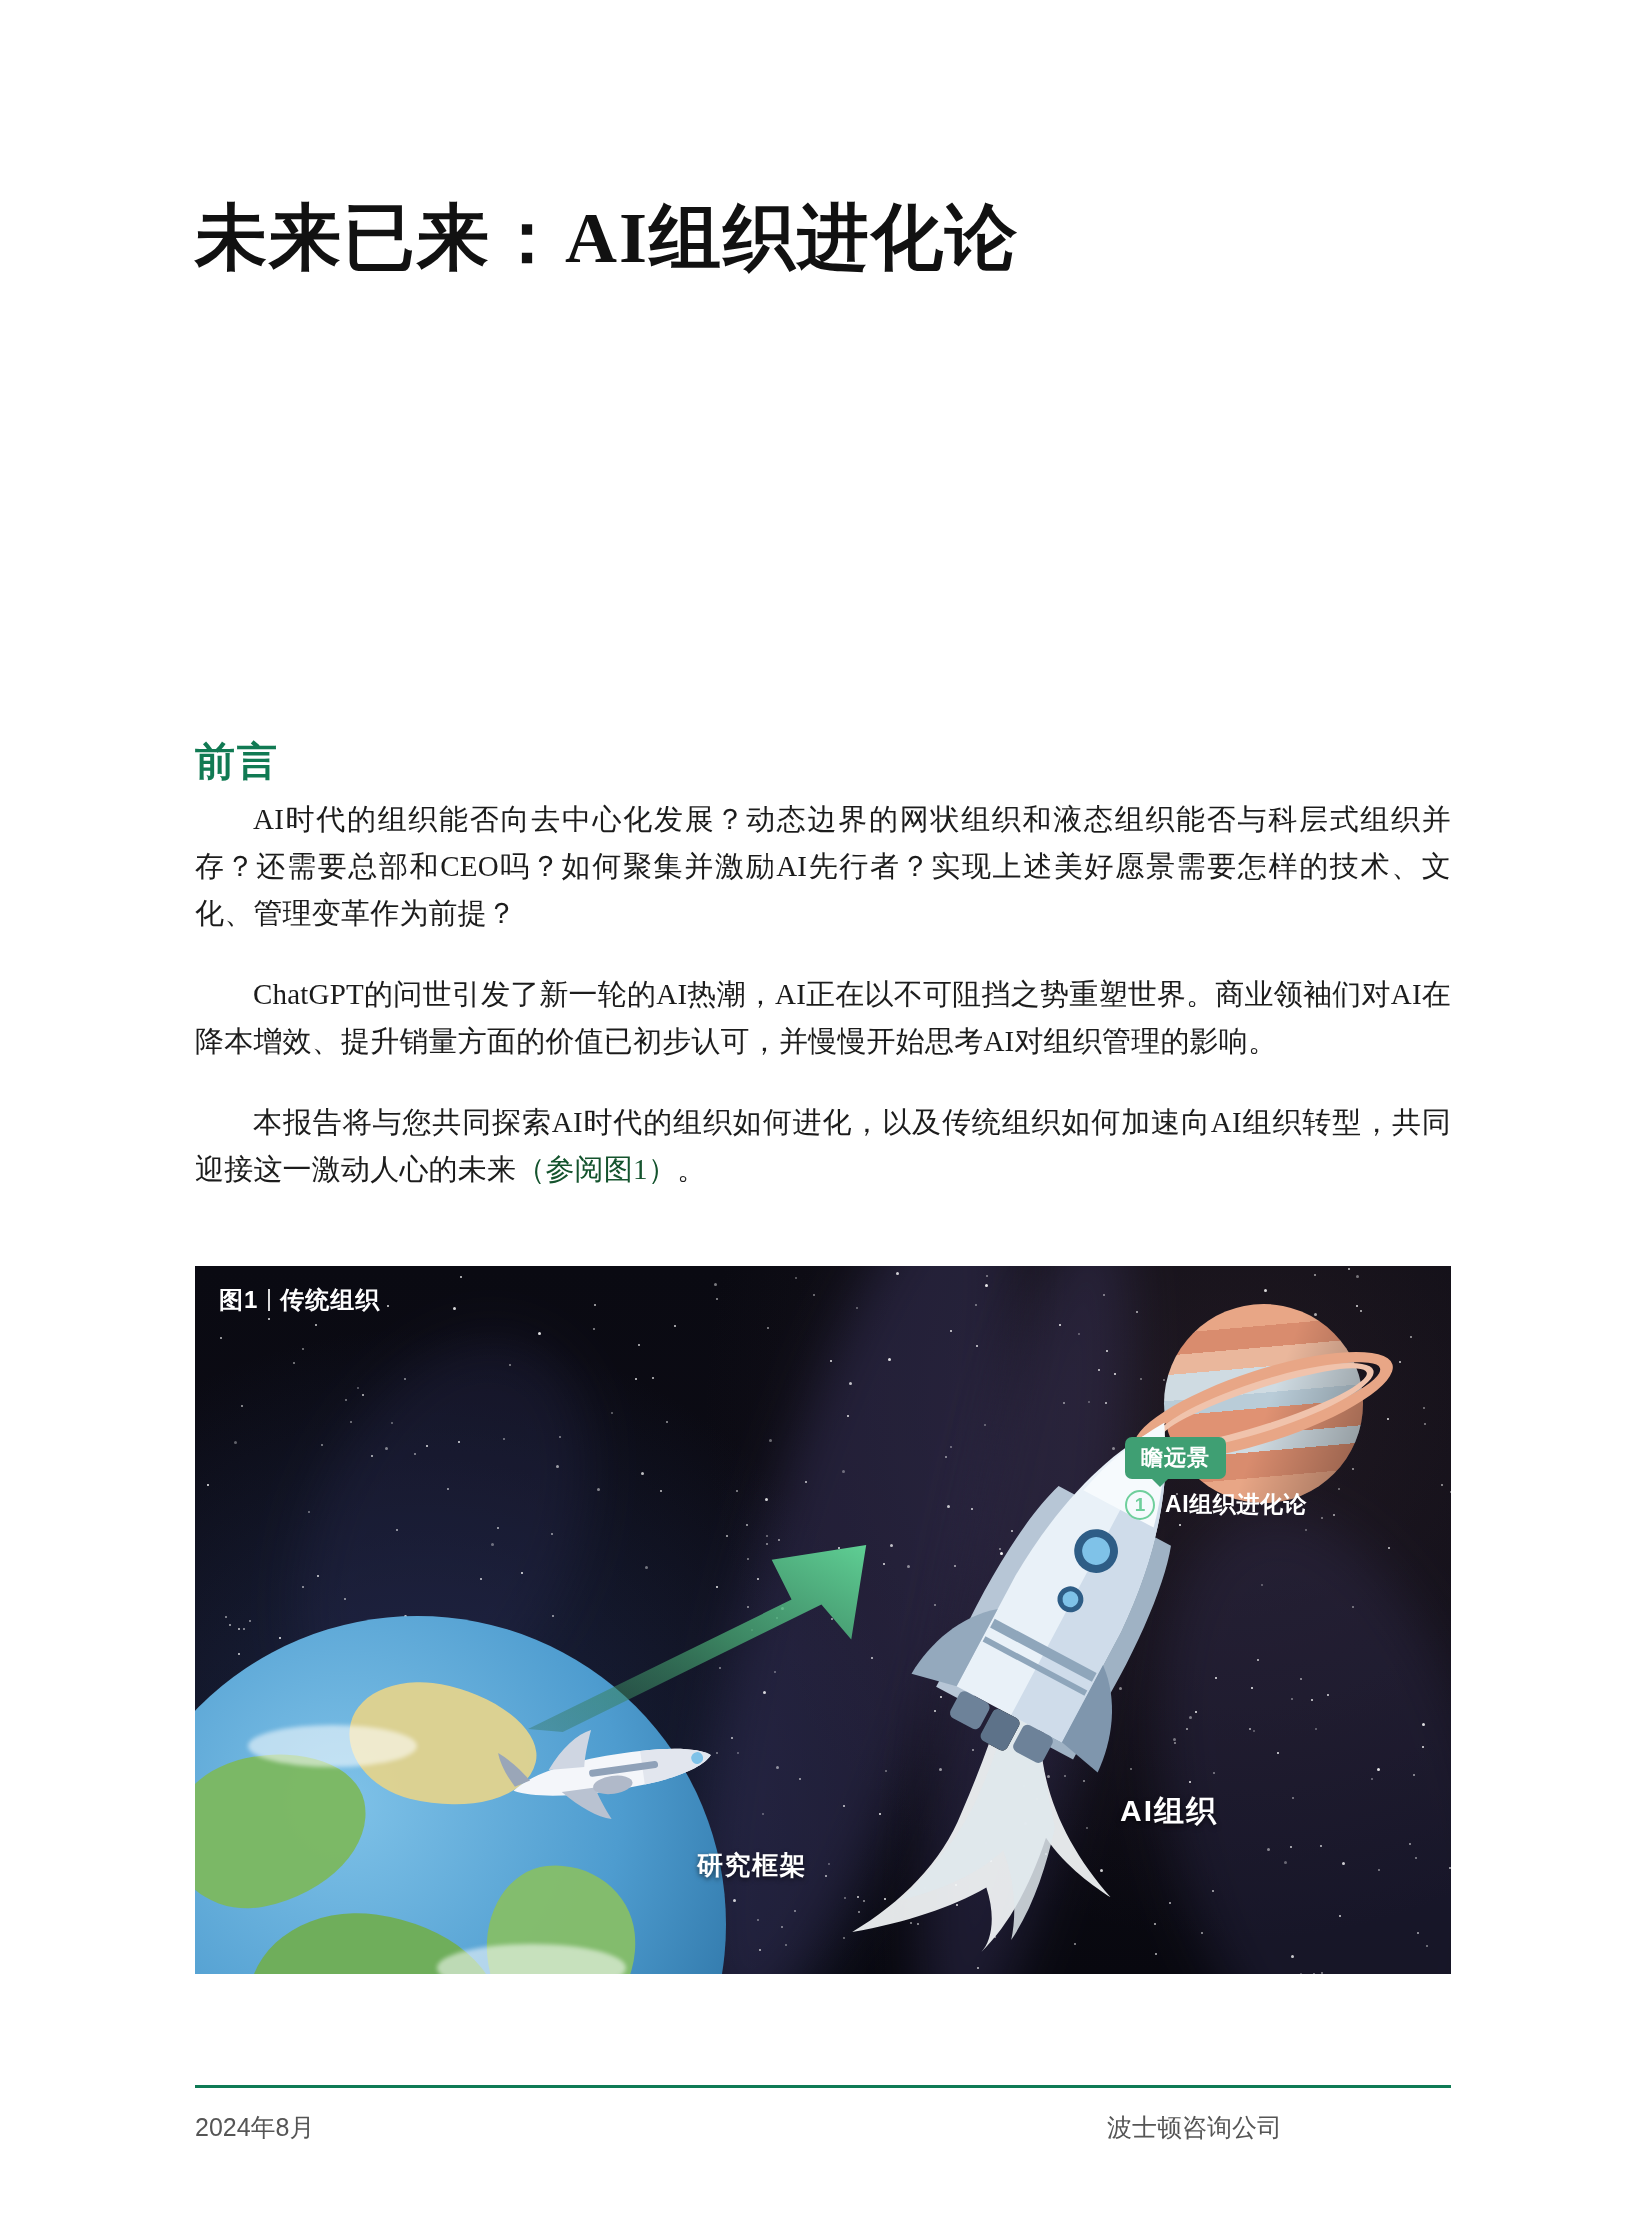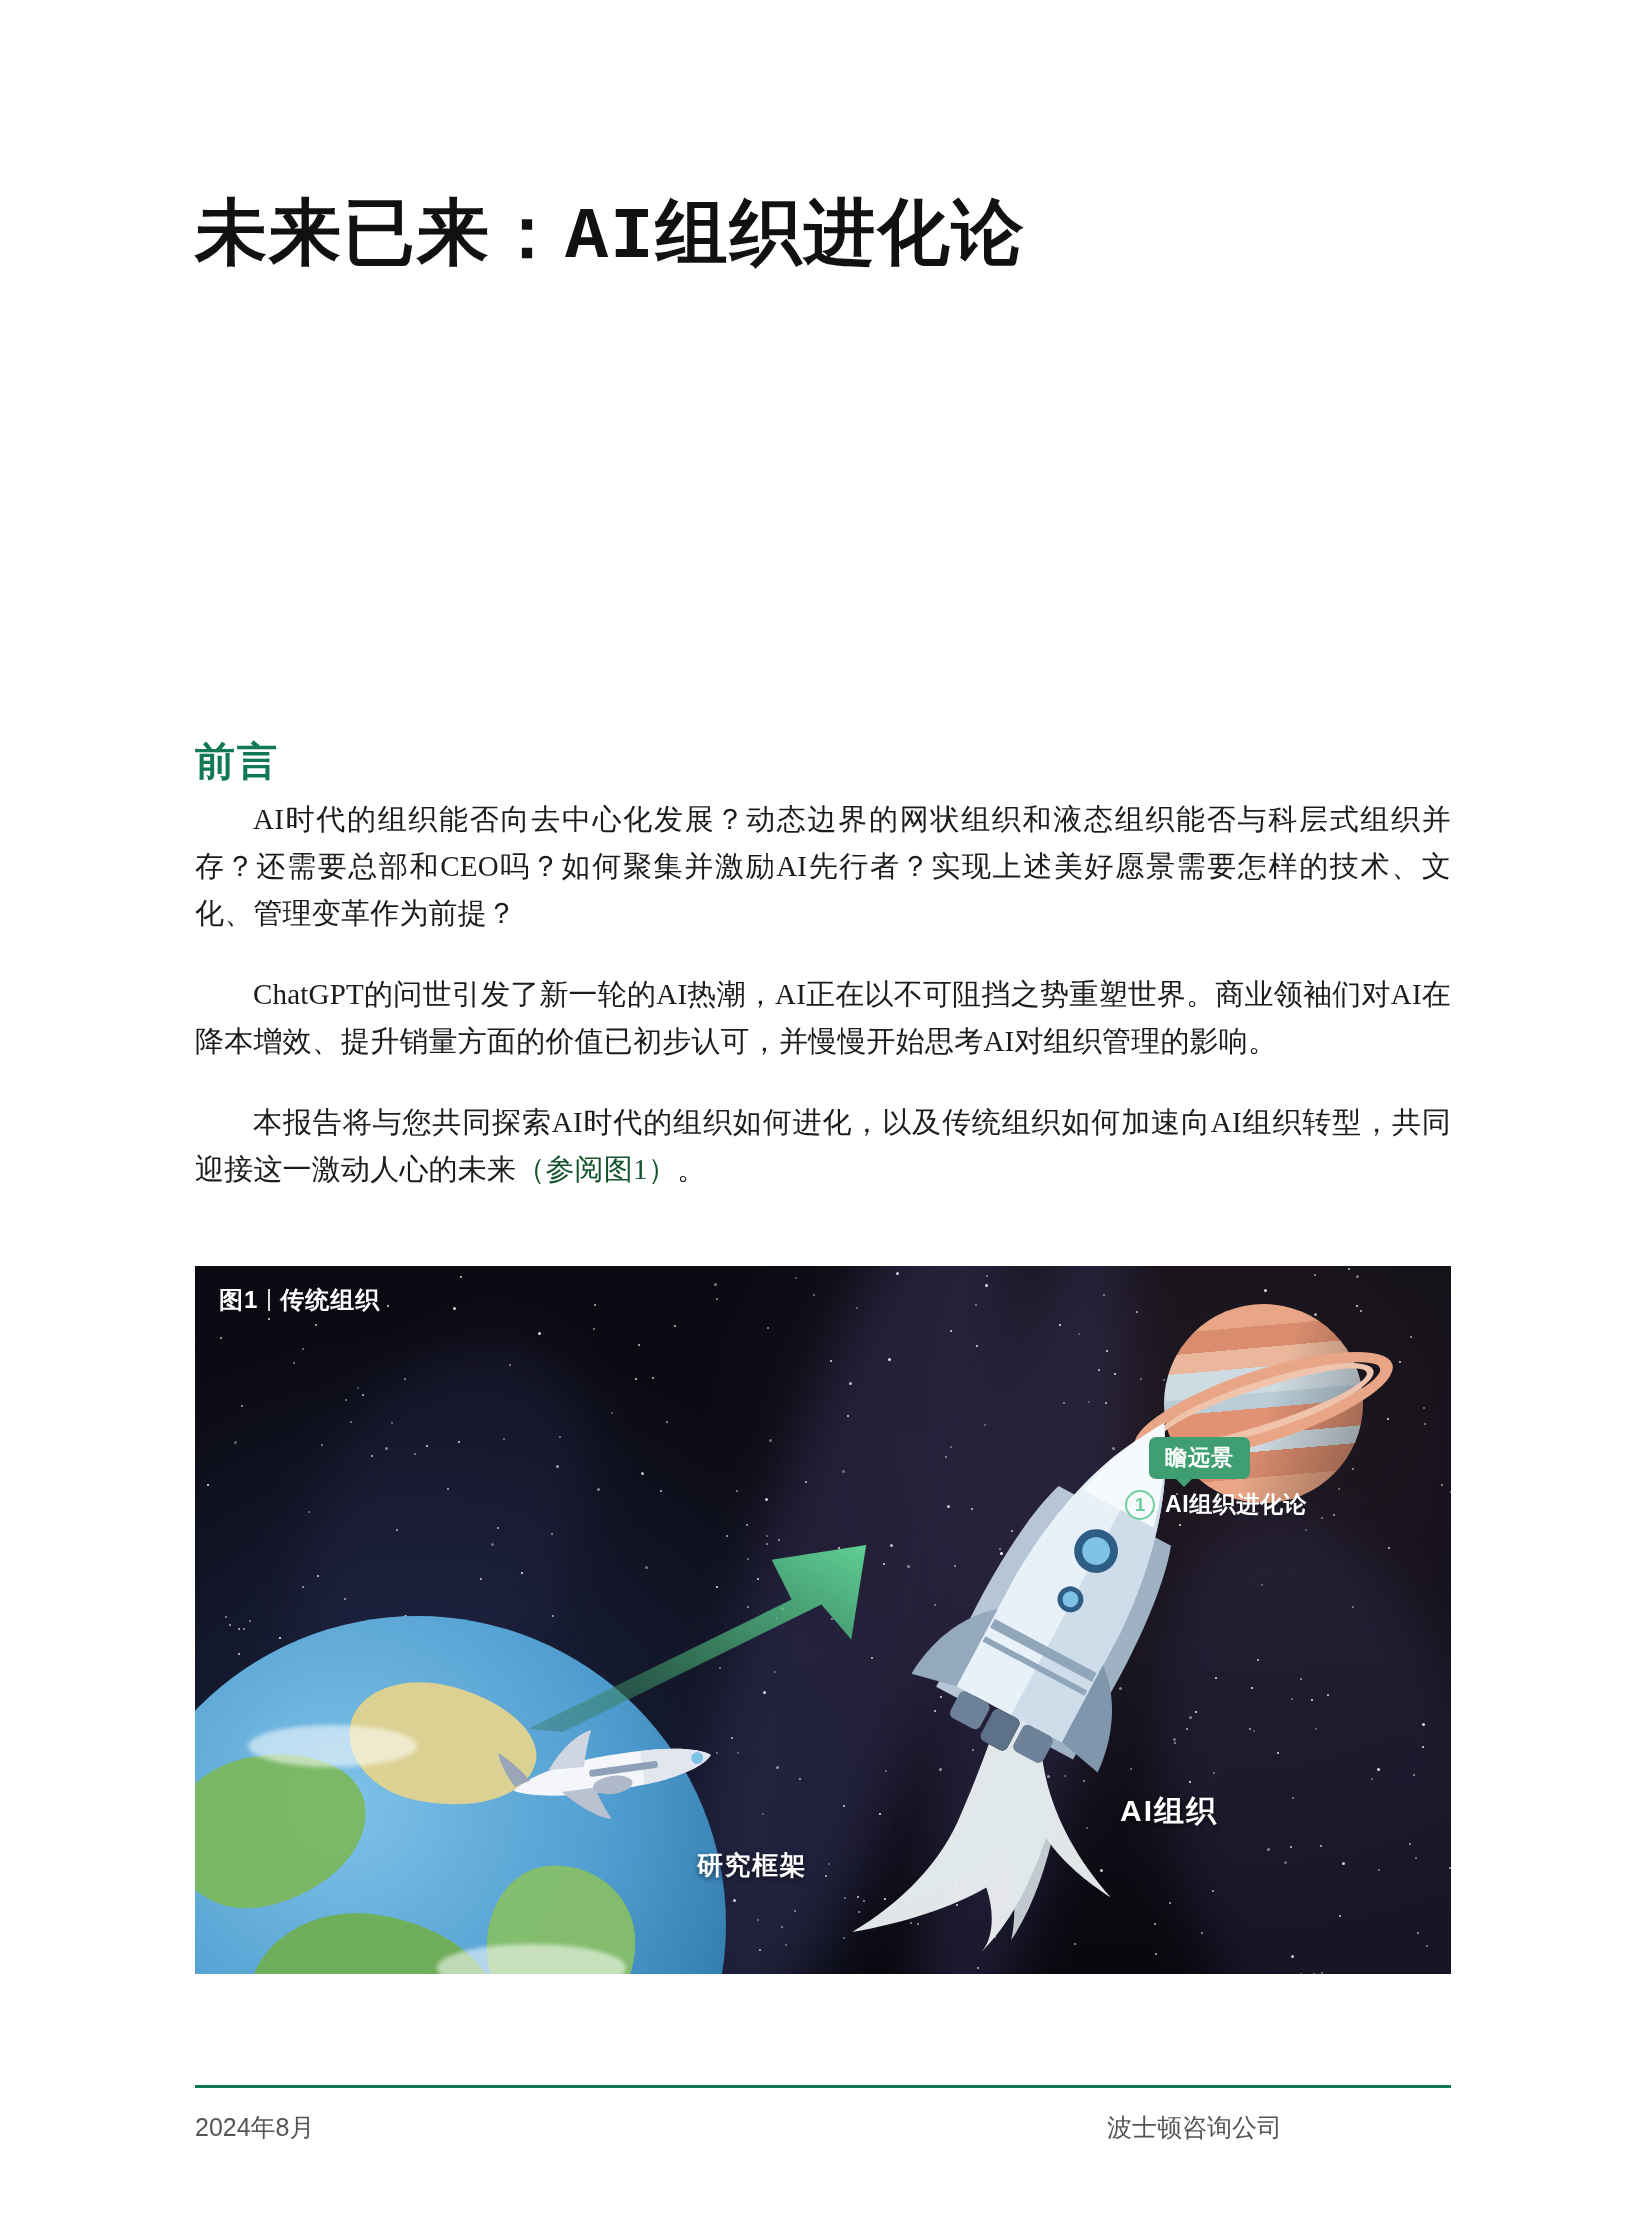--- a/index.html
+++ b/index.html
@@ -19,21 +19,21 @@
     inset: 0;
     padding: 0;
   }
 
   
   .doc-title {
     position: absolute;
     left: 195px;
     top: 149px;
     width: 1274px;
-    font-family: Liberation Mono, monospace;
+    font-family: Liberation Serif, serif;
     font-size: 72px;
     font-weight: 700;
     letter-spacing: 2px;
     color: #111111;
     line-height: 1.15;
   }
 
   
   .section-heading {
     position: absolute;
@@ -729,21 +729,21 @@
         <path d="M20 58 C12 44 8 30 8 22 C18 30 28 42 36 54 Z" fill="#9aa6b8"></path>
         <rect x="96" y="52" width="70" height="7" rx="3" fill="#8fa1b8"></rect>
         <circle cx="206" cy="55" r="6" fill="#7fc2e8"></circle>
         <ellipse cx="118" cy="70" rx="20" ry="9" fill="#b0b9c9"></ellipse>
       </g>
     </svg>
 
 
 
     <div class="callout" style="left:930px;top:171px;">
-      <span class="tag" style="margin-left:24px;">瞻远景</span>
+      <span class="tag" style="">瞻远景</span>
       <div class="callout-row">
         <span class="num">1</span>
         <span class="callout-text">AI组织进化论</span>
       </div>
     </div>
 
     <div class="label-free" id="label-ai-org">AI组织</div>
     <div class="label-free" id="label-trad-org">研究框架</div>
   </div>
 

